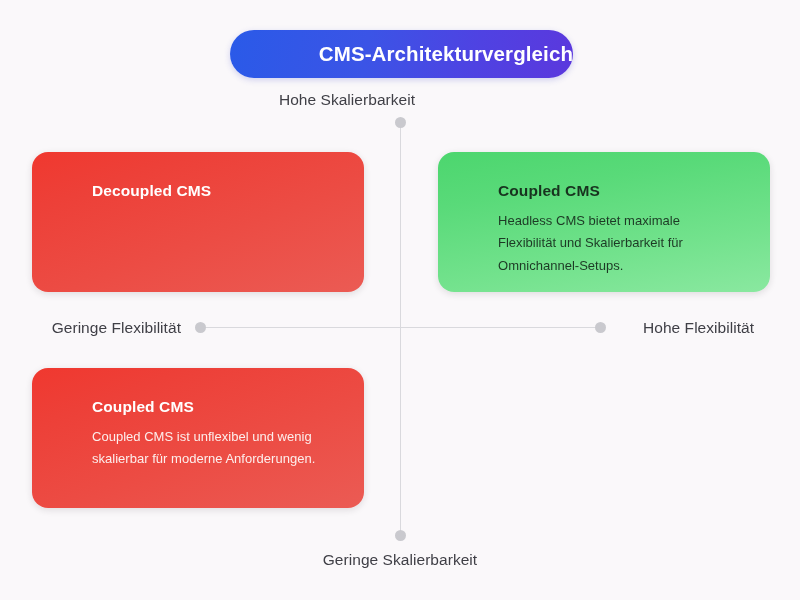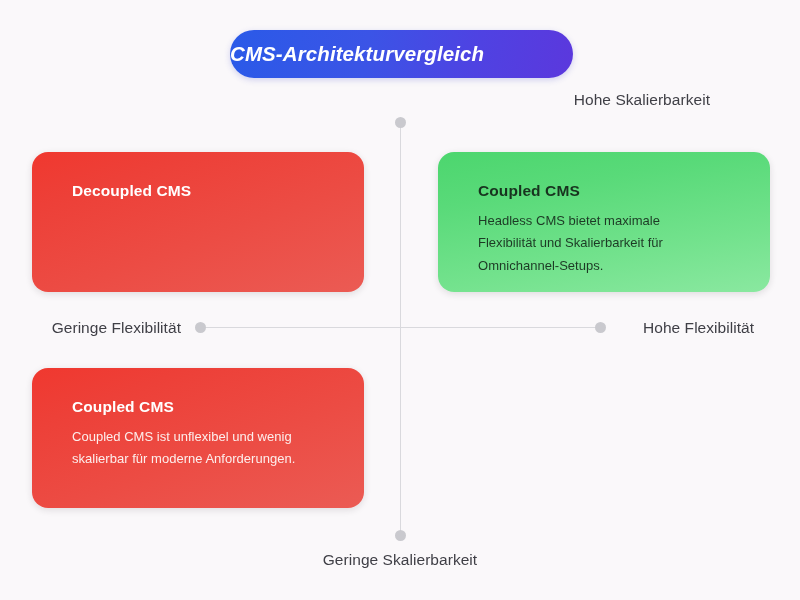--- a/index.html
+++ b/index.html
@@ -26,23 +26,22 @@
   #title-pill {
     position: absolute;
     left: 230px;
     top: 30px;
     width: 343px;
     height: 48px;
     border-radius: 24px;
     background: linear-gradient(100deg, #2a5ae8 0%, #3b54e6 40%, #4f42e2 72%, #5b38dd 100%);
     display: flex;
     align-items: center;
-    justify-content: flex-start;
+    justify-content: flex-end;
     box-shadow: 0 2px 6px rgba(60, 70, 200, 0.22);
-    font-style: italic;
   }
   #title-pill .title-text {
     color: #ffffff;
     font-size: 20.5px;
     font-weight: bold;
     letter-spacing: 0.1px;
     white-space: nowrap;
   }
 
   
@@ -76,32 +75,32 @@
   #axis-dot-right  { left: 594.5px; top: 321.5px; }
 
   .axis-label {
     position: absolute;
     color: #3f3f46;
     font-size: 15.5px;
     font-weight: normal;
     white-space: nowrap;
     letter-spacing: 0.05px;
   }
-  #axis-label-top    { left: 0; top: 91px; width: 694px; text-align: right; margin-left: 16px; }
+  #axis-label-top    { left: 0; top: 91px; width: 694px; text-align: center; }
   #axis-label-bottom { left: 0; top: 551px; width: 800px; text-align: center; }
   #axis-label-left   { right: 619px; top: 319px; text-align: right; }
   #axis-label-right  { left: 643px; top: 319px; }
 
   
   .quad-card {
     position: absolute;
     width: 332px;
     height: 140px;
     border-radius: 16px;
-    padding: 30px 34px 0 40px;
+    padding: 30px 34px 0 60px;
     box-shadow: 0 2px 7px rgba(40, 30, 40, 0.13);
   }
   #card-decoupled { left: 32px;  top: 152px; }
   #card-headless  { left: 438px; top: 152px; }
   #card-coupled   { left: 32px;  top: 368px; }
   #card-hybrid    { left: 438px; top: 368px; }
 
   .card-red {
     background: linear-gradient(160deg, #f0382f 0%, #ed4038 22%, #ec4c44 58%, #eb5b54 100%);
   }

